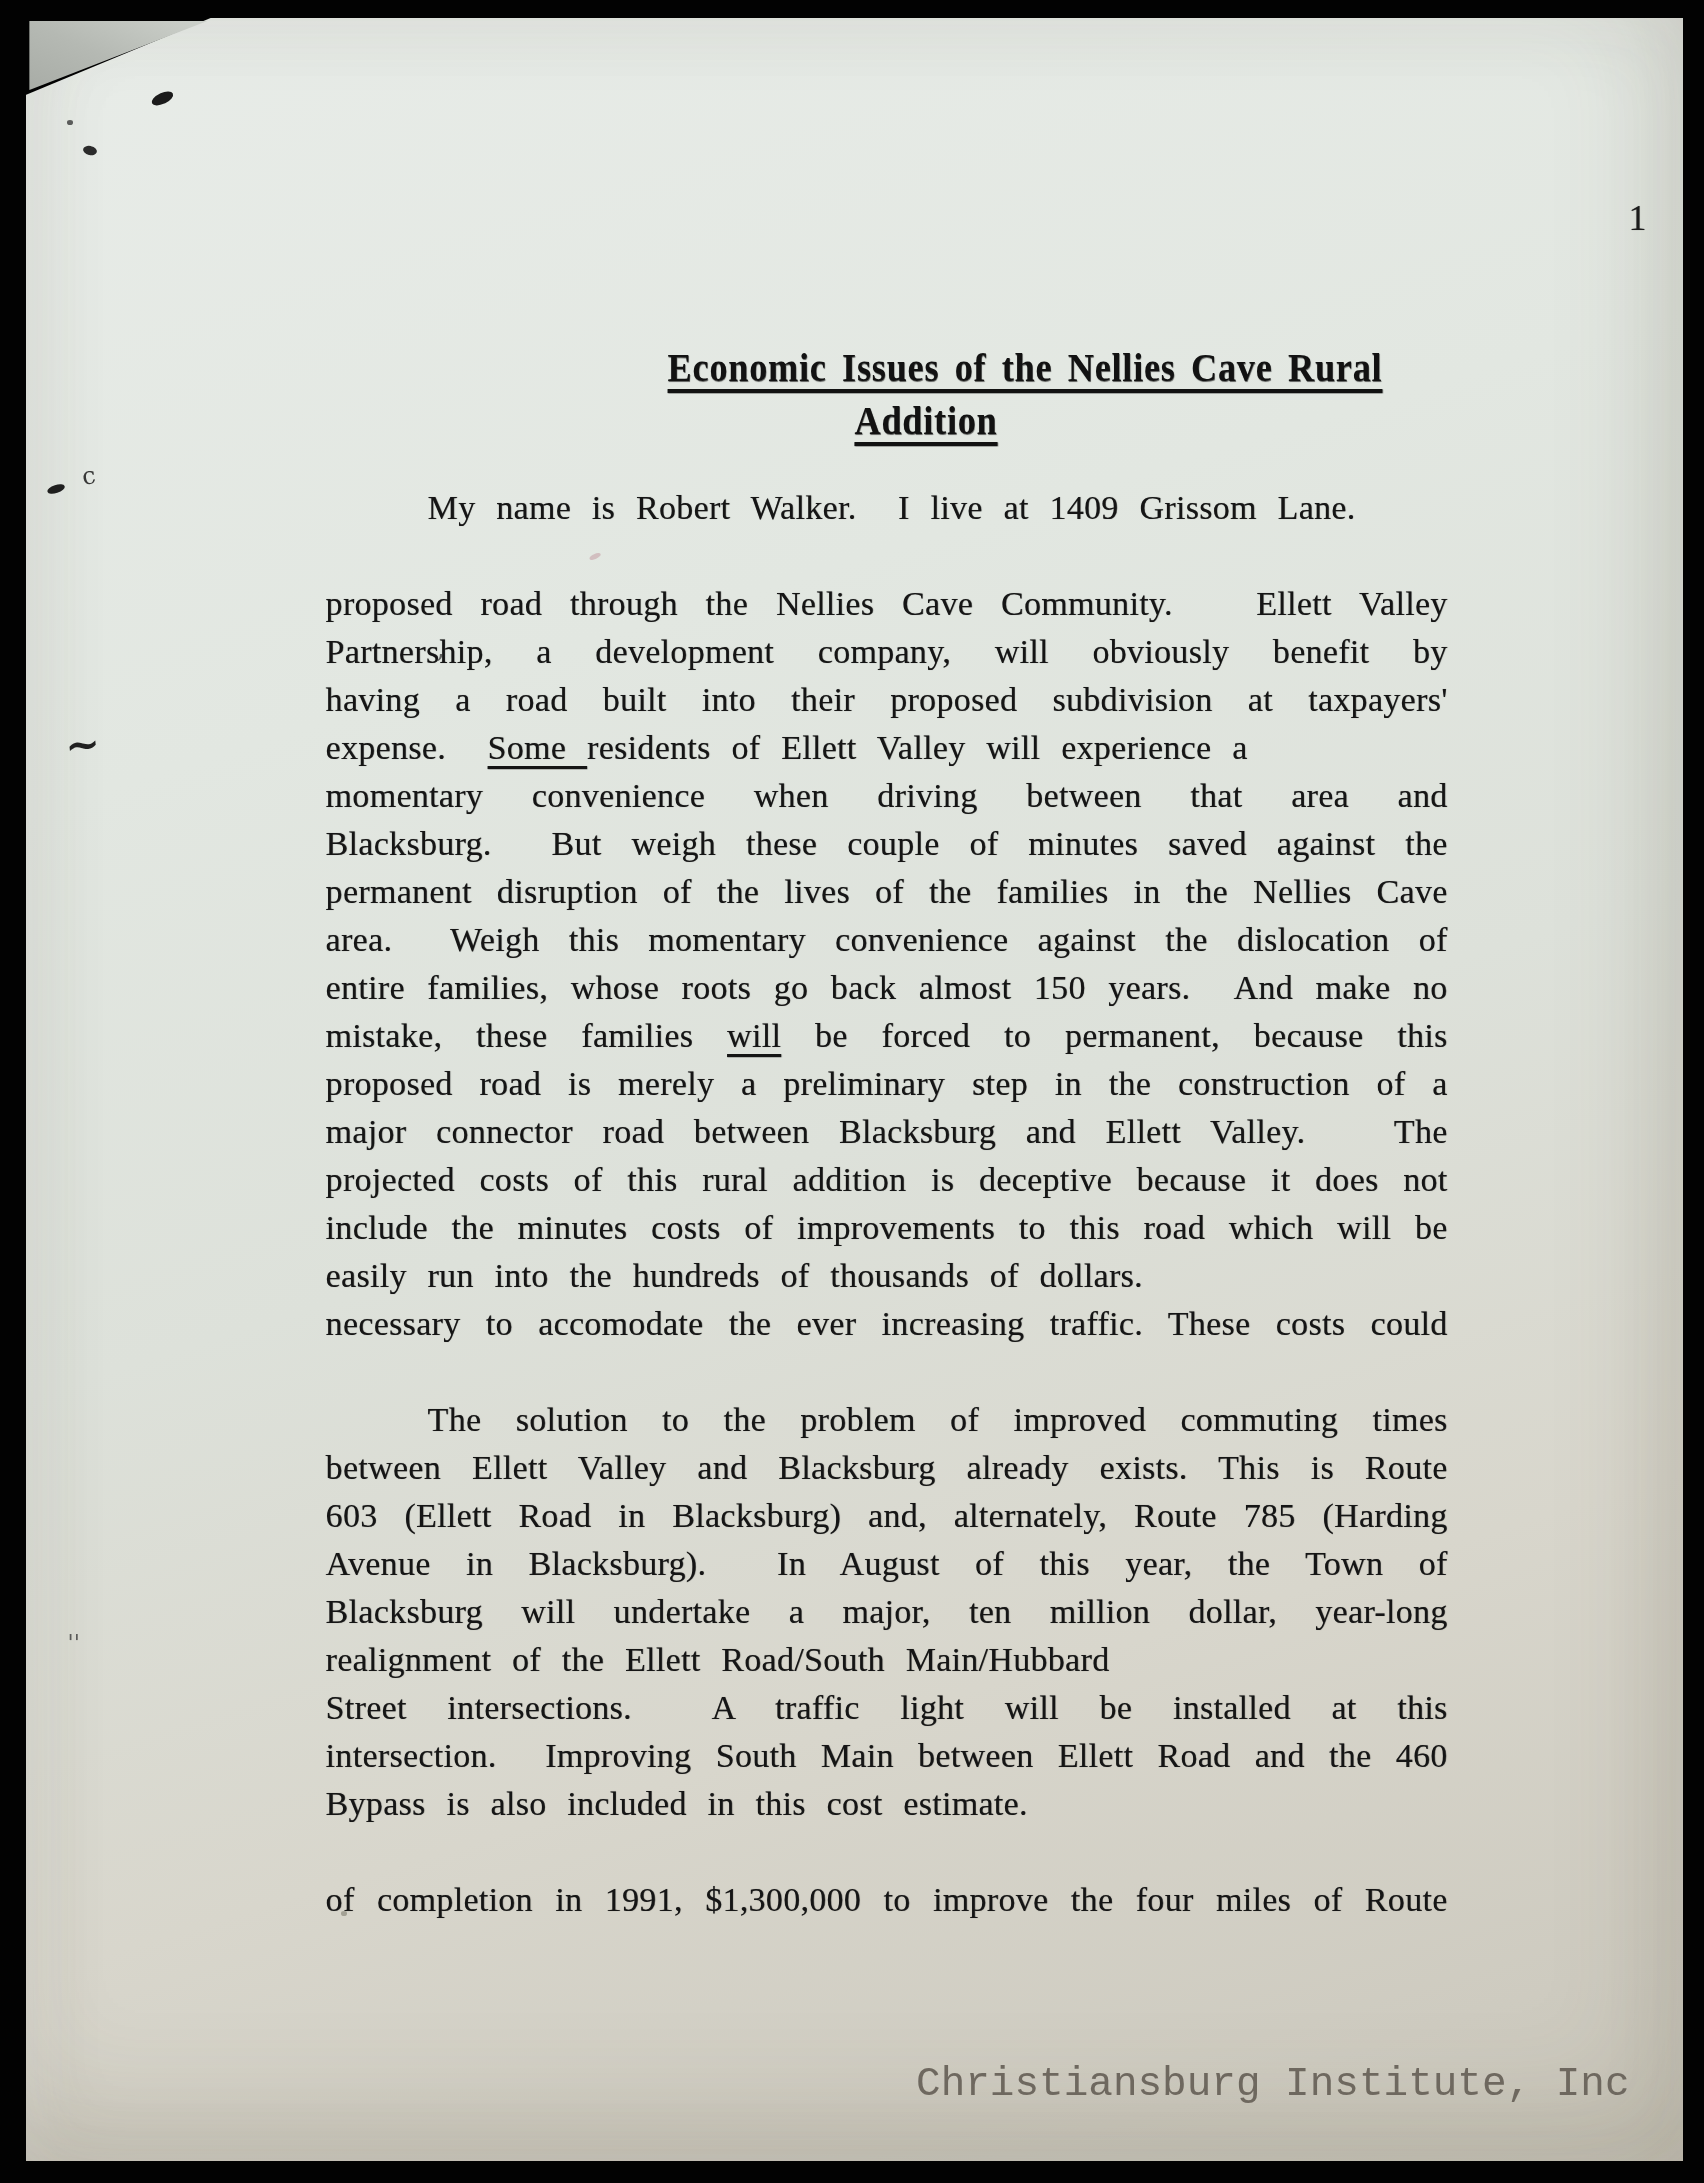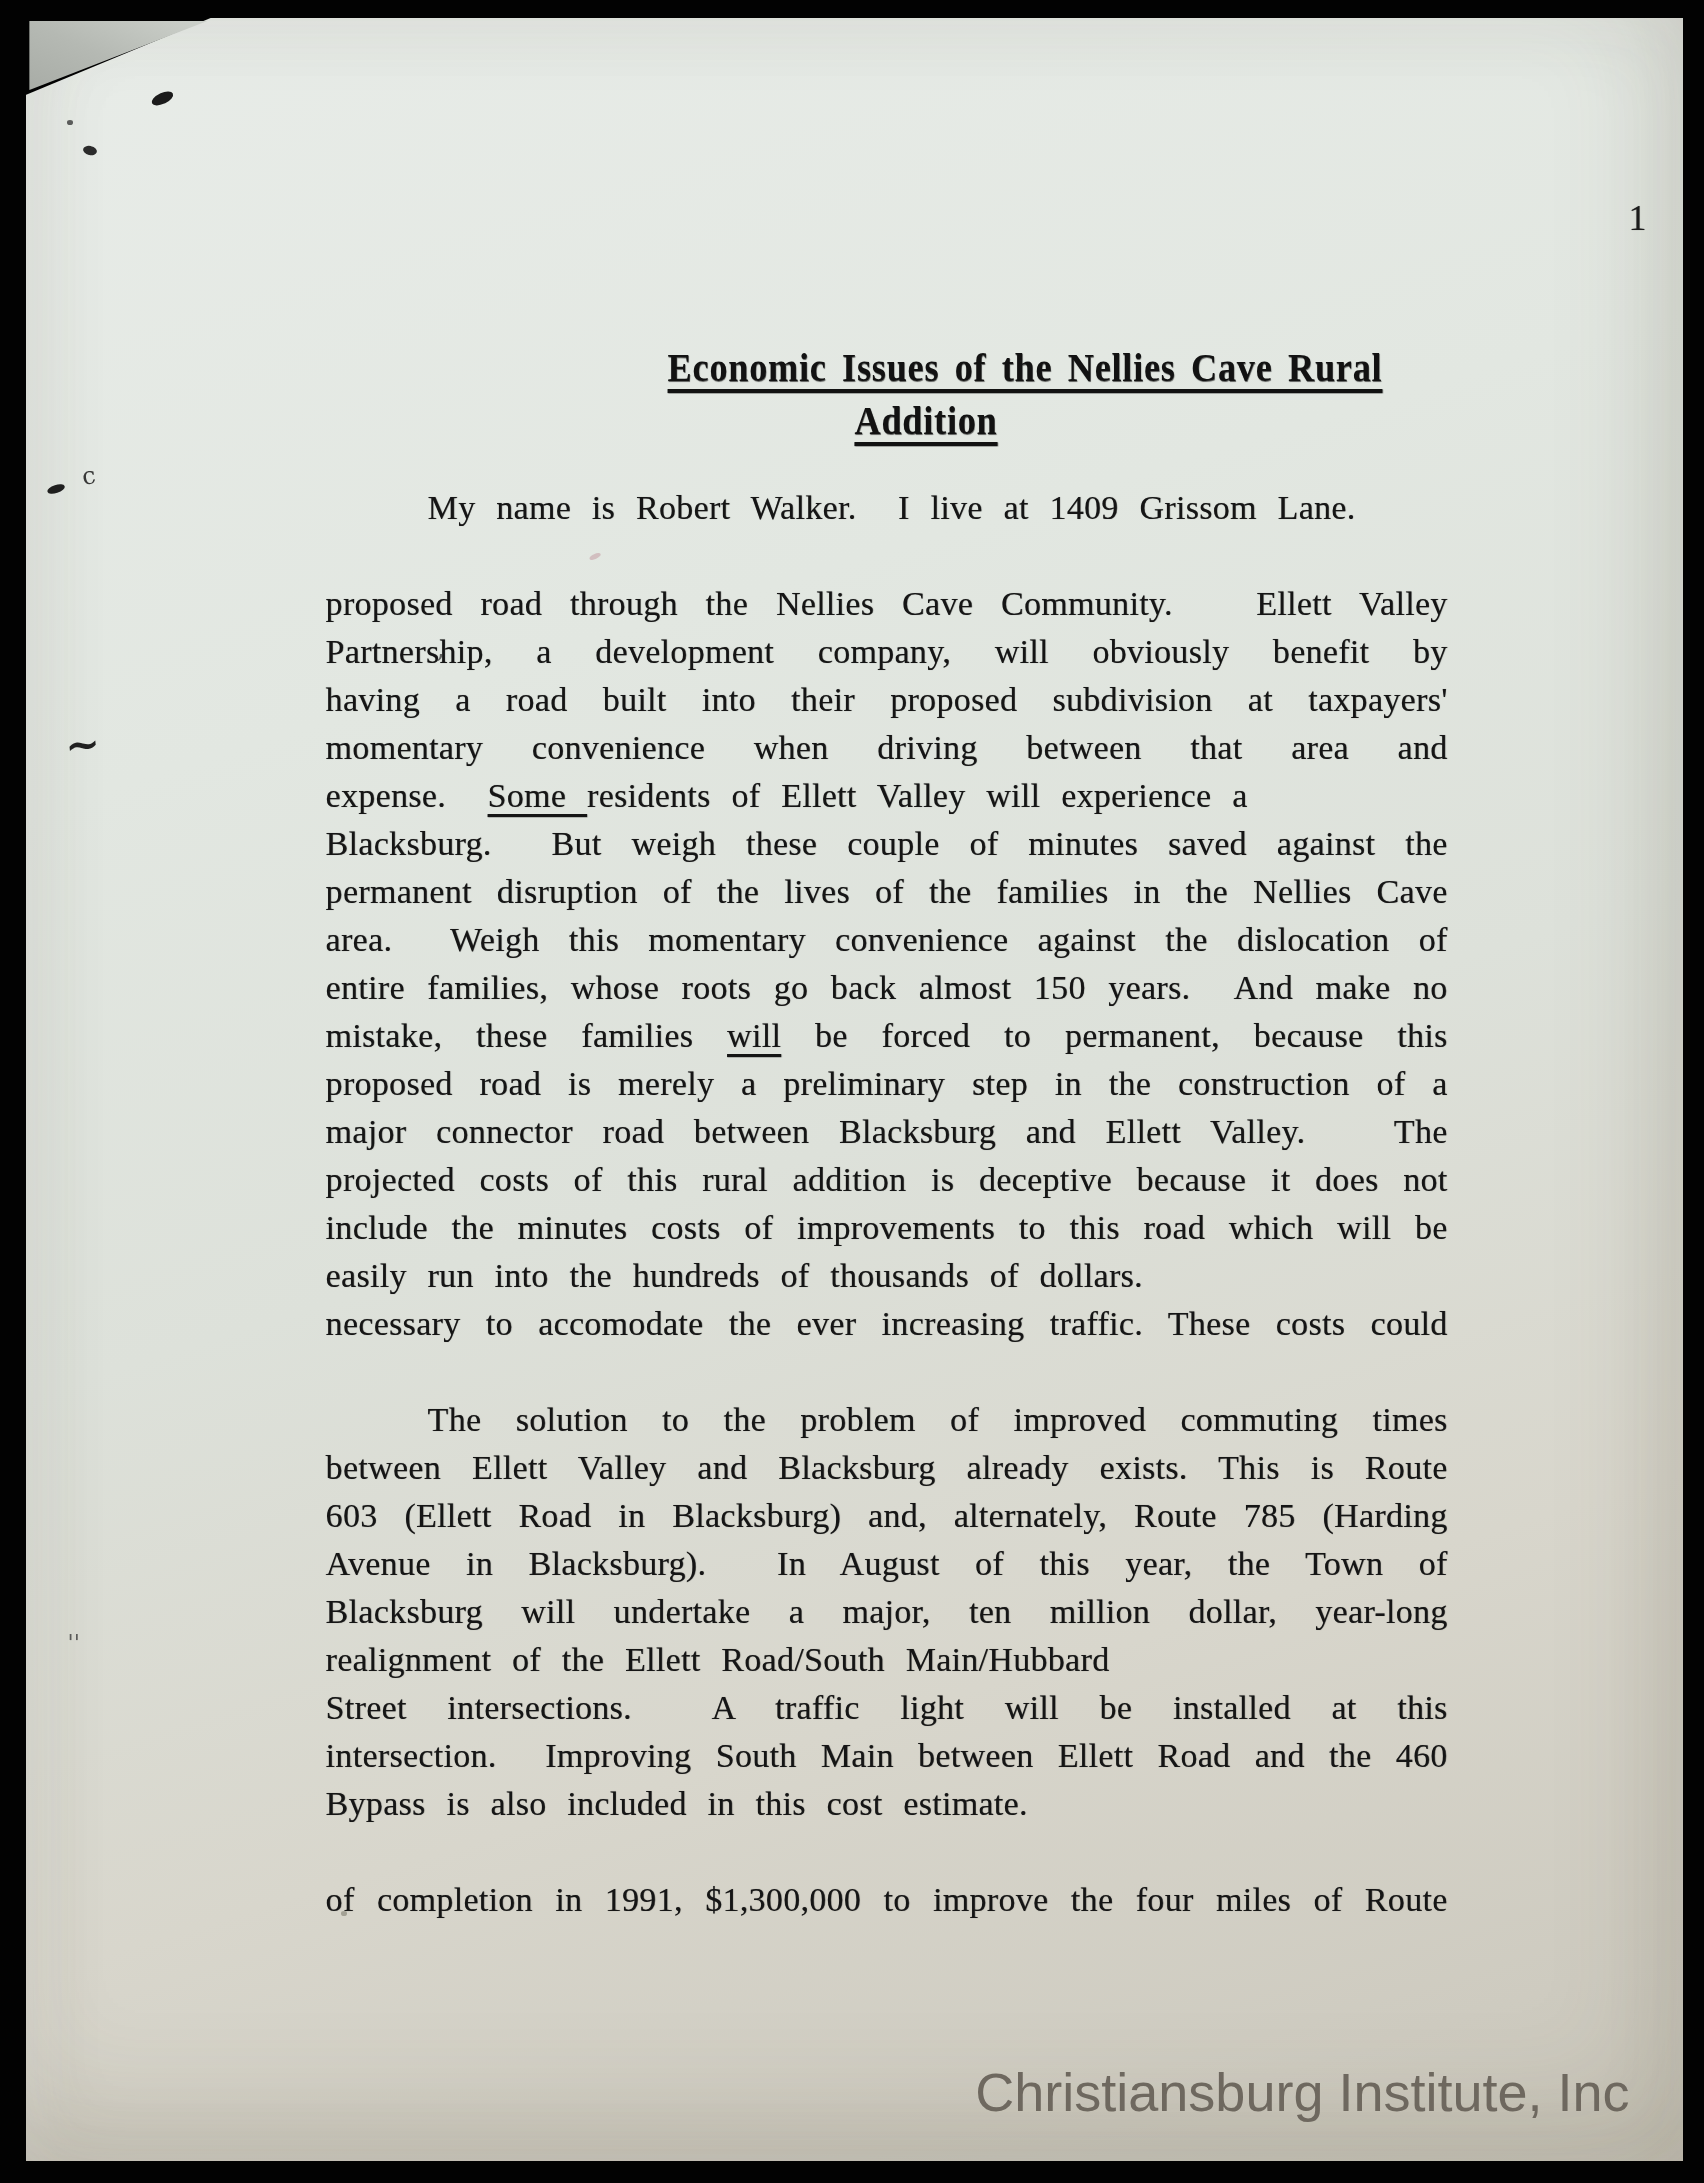--- a/index.html
+++ b/index.html
@@ -52,22 +52,22 @@
   .line {
     height:48px; line-height:48px;
     text-align:justify; text-align-last:justify;
   }
   .line.nat { text-align:left; text-align-last:left; word-spacing:12px; }
   .line.indent { padding-left:102px; }
   .line.gap { text-align-last:left; }
   .u { text-decoration:underline; text-decoration-thickness:3px; text-underline-offset:6.8px; }
   .watermark {
     position:absolute; right:53px; top:2042px;
-    font-family:Liberation Sans, sans-serif;
-    font-size:54px; color:#6e685f; white-space:nowrap; line-height:1.2;
+    font-family:Liberation Mono, monospace;
+    font-size:41px; color:#6e685f; white-space:nowrap; line-height:1.2;
   }
   .mark { position:absolute; pointer-events:none; }
   .mark.blob { border-radius:50%; }
   .mark.glyph {
     font-family:"DejaVu Serif",serif; line-height:1; white-space:pre;
   }
 </style>
 </head>
 <body>
 
@@ -81,22 +81,22 @@
 
     <div class="title-line l1">Economic Issues of the Nellies Cave Rural</div>
     <div class="title-line l2">Addition</div>
 
     <div class="doc-body">
         <div class="line indent nat"><span>My name is Robert Walker.&nbsp; I live at 1409 Grissom Lane.</span></div>
         <div class="line gap"></div>
         <div class="line"><span>proposed road through the Nellies Cave Community.&nbsp;&nbsp; Ellett Valley</span></div>
         <div class="line"><span>Partnership, a development company, will obviously benefit by</span></div>
         <div class="line"><span>having a road built into their proposed subdivision at taxpayers'</span></div>
+        <div class="line nat"><span>expense.&nbsp; </span><span class="u">Some </span><span>residents of Ellett Valley will experience a</span></div>
         <div class="line"><span>momentary convenience when driving between that area and</span></div>
-        <div class="line nat"><span>expense.&nbsp; </span><span class="u">Some </span><span>residents of Ellett Valley will experience a</span></div>
         <div class="line"><span>Blacksburg.&nbsp; But weigh these couple of minutes saved against the</span></div>
         <div class="line"><span>permanent disruption of the lives of the families in the Nellies Cave</span></div>
         <div class="line"><span>area.&nbsp; Weigh this momentary convenience against the dislocation of</span></div>
         <div class="line"><span>entire families, whose roots go back almost 150 years.&nbsp; And make no</span></div>
         <div class="line"><span>mistake, these families </span><span class="u">will</span><span> be forced to permanent, because this</span></div>
         <div class="line"><span>proposed road is merely a preliminary step in the construction of a</span></div>
         <div class="line"><span>major connector road between Blacksburg and Ellett Valley.&nbsp;&nbsp; The</span></div>
         <div class="line"><span>projected costs of this rural addition is deceptive because it does not</span></div>
         <div class="line"><span>include the minutes costs of improvements to this road which will be</span></div>
         <div class="line nat"><span>easily run into the hundreds of thousands of dollars.</span></div>

